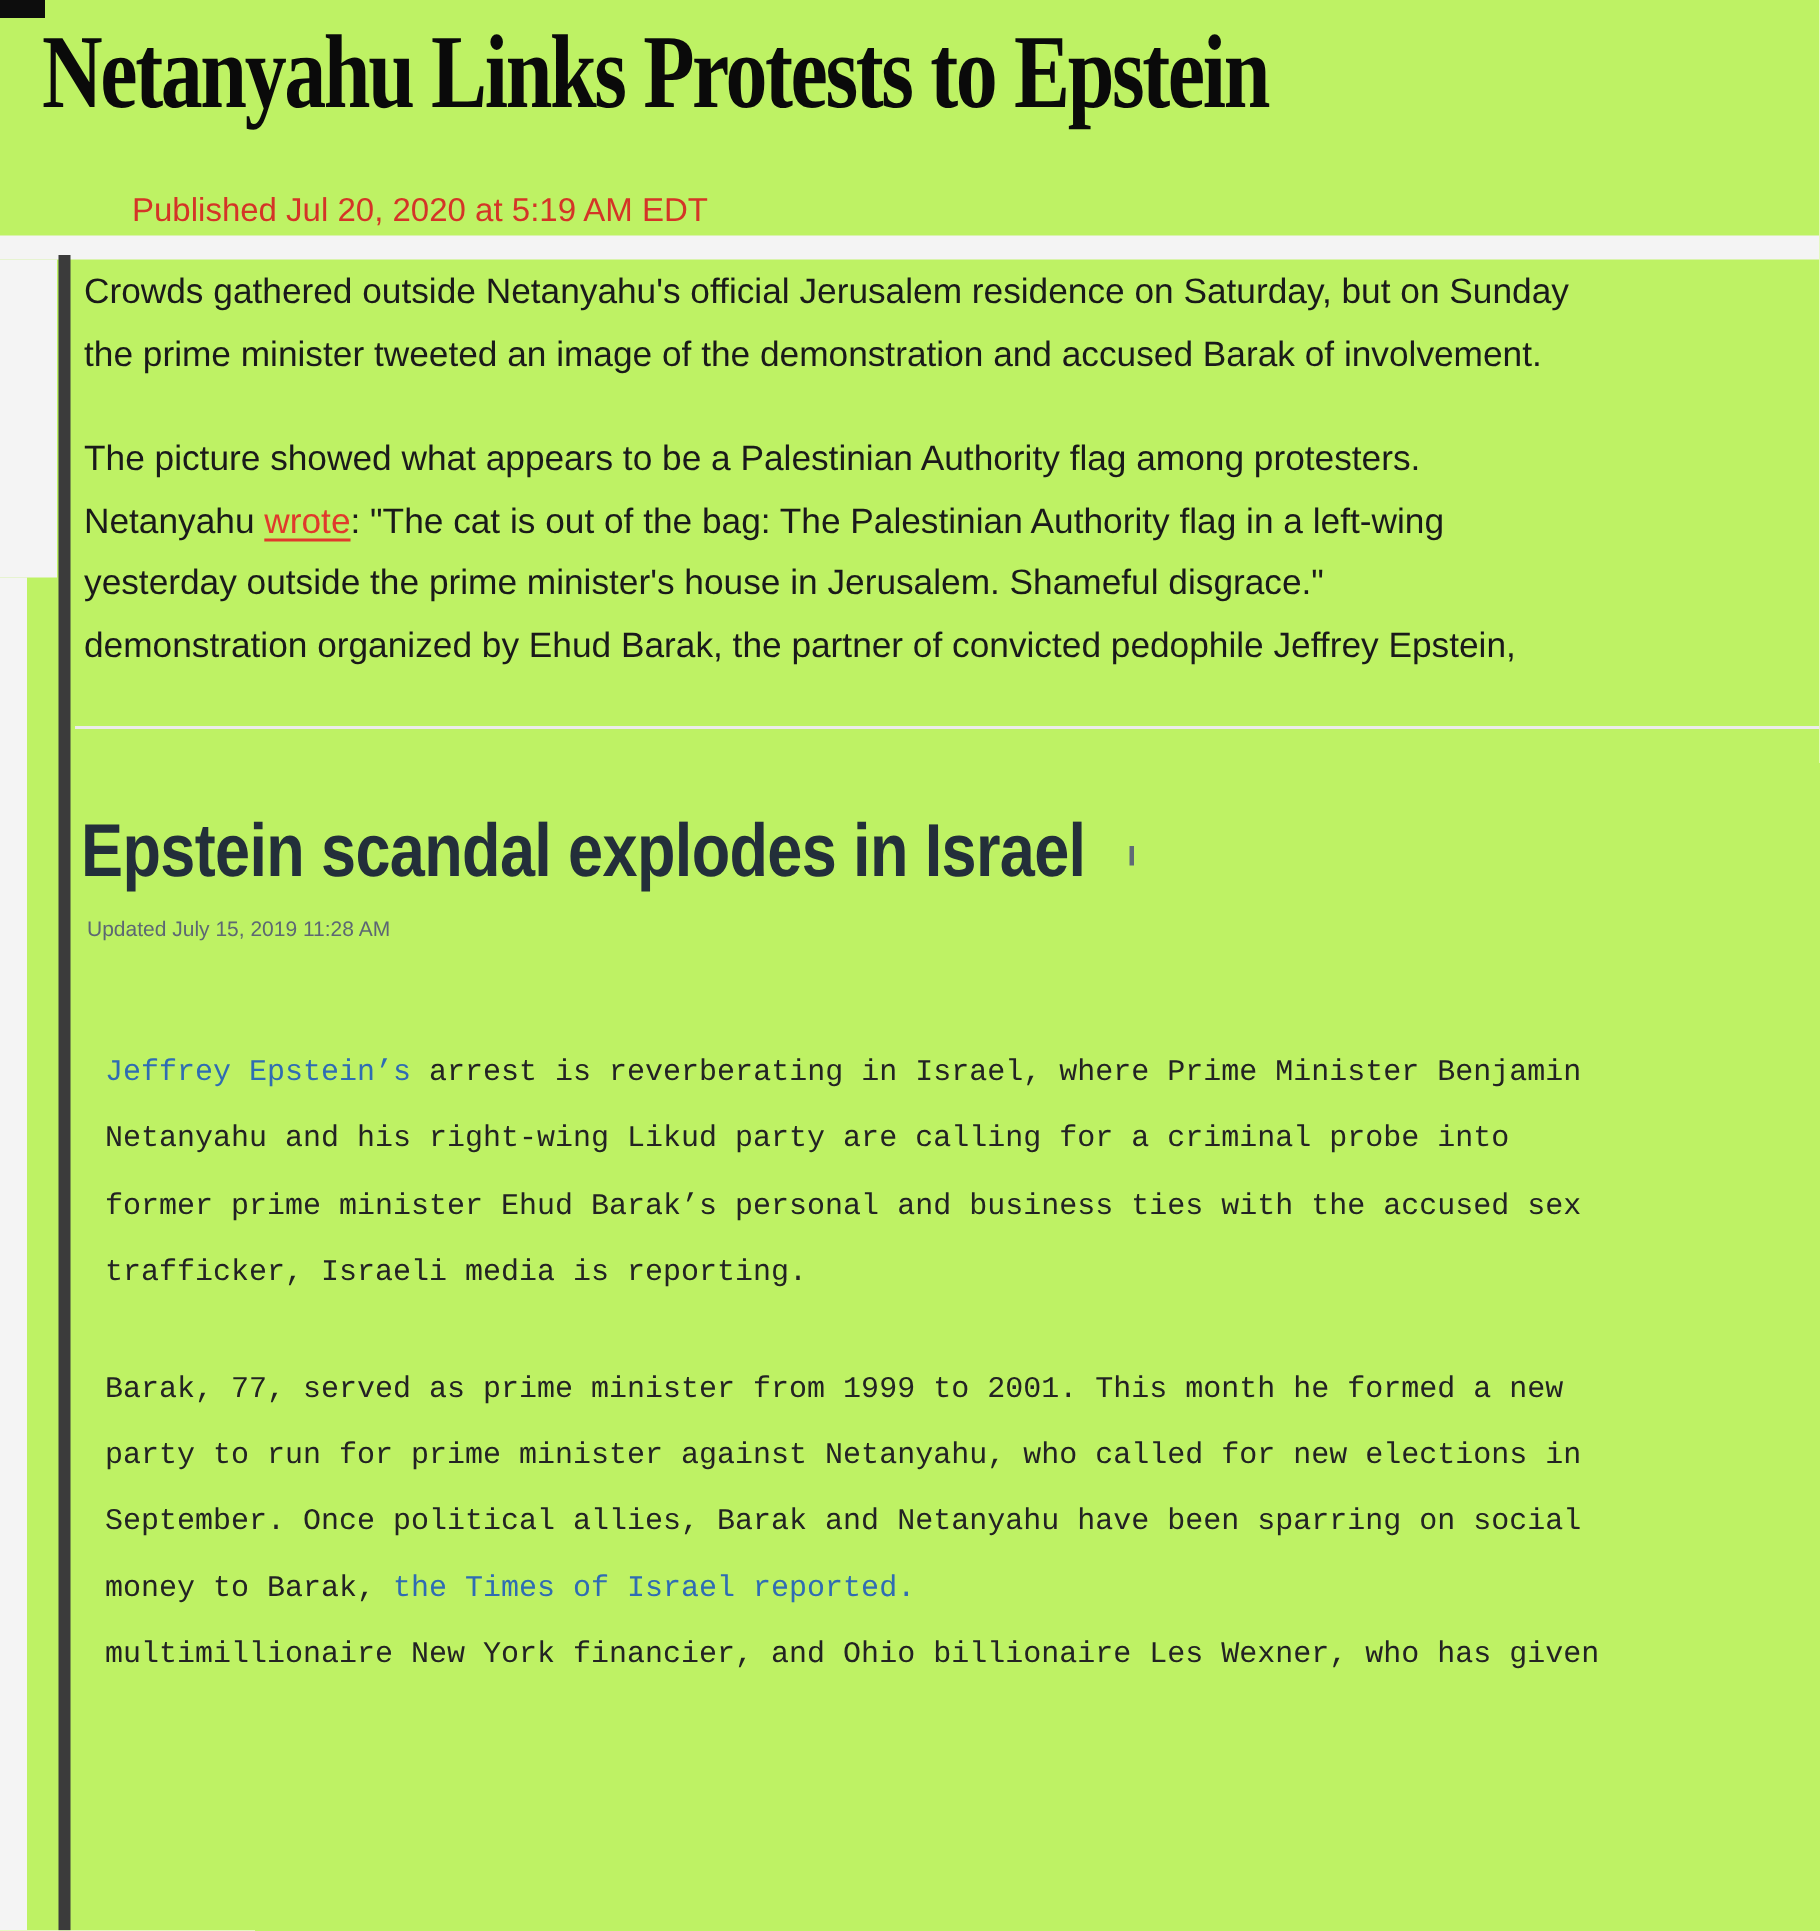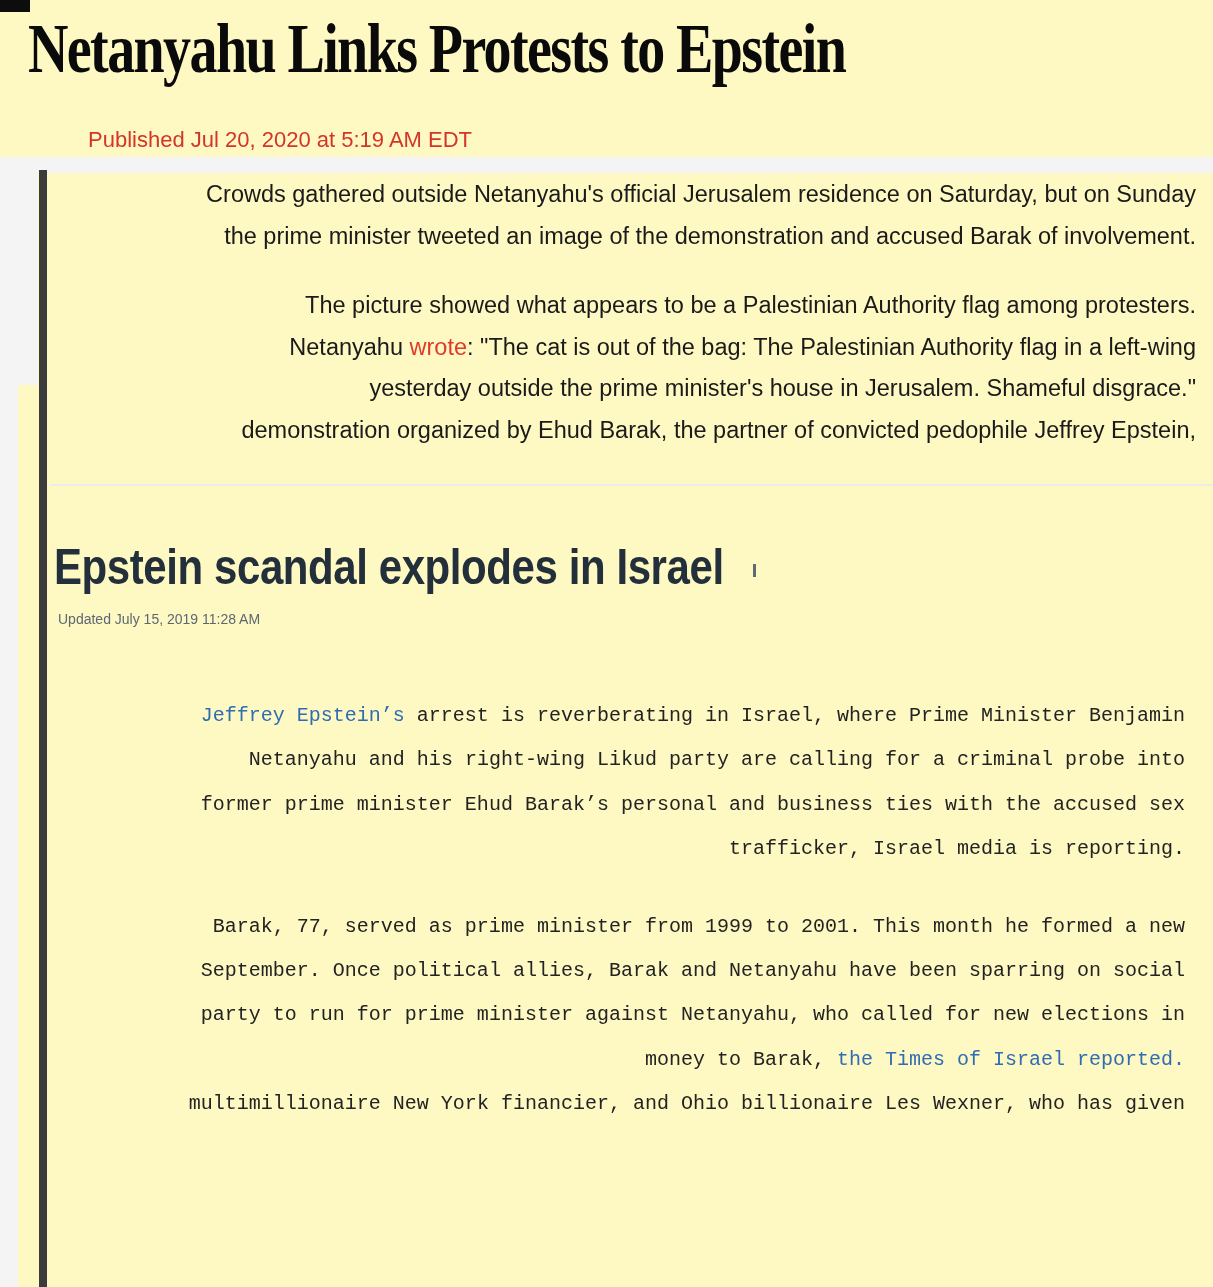--- a/index.html
+++ b/index.html
@@ -1,18 +1,18 @@
 <!DOCTYPE html>
 <html style="--headline: #0a0a0a; --published-red: #d43527; --red-link: #e03a2c; --blue-link: #2f6cb3; --quote-bar: #3b3b3b; --quote-text: #1a1a1a; --serif-text: #232323; --headline2: #232f3a; --updated-gray: #5c6773; --page-gray: #f4f4f4; --divider: #ececec; --corner-mark: #0d0d0d; --tick: #5f6a76;"><head>
 <meta charset="utf-8">
 <style>
   html,body { margin:0; padding:0; background:#ffffff; }
   .page {
-    position:relative; width:1213px; height:1287px; background:#fef9c3;
-    overflow:hidden; font-family:"Liberation Sans", sans-serif;text-align:right;
+    position:relative; width:1213px; height:1287px; background:#bef264;
+    overflow:hidden; font-family:"Liberation Sans", sans-serif;
   }
   .corner-mark { position:absolute; left:0; top:0; width:30px; height:12px;
     background:var(--corner-mark,#0d0d0d); }
   .headline1 { position:absolute; left:28px; top:10px; margin:0;
     font-family:"Liberation Serif", serif; font-weight:700; font-size:70px;
     line-height:78px; color:var(--headline,#0a0a0a); white-space:nowrap; }
   .headline1 .condense { display:inline-block; transform:scaleX(0.80);
     transform-origin:0 50%; letter-spacing:-2px; }
   .published { position:absolute; left:88px; top:126px; font-size:22px;
     line-height:28px; color:var(--published-red,#d43527); }
@@ -36,21 +36,21 @@
     transform-origin:0 50%; letter-spacing:-0.5px; }
   .cursor-tick { position:absolute; left:753px; top:564px; width:3px; height:13px;
     background:var(--tick,#5f6a76); }
   .updated { position:absolute; left:58px; top:606px; font-size:14px;
     line-height:26px; color:var(--updated-gray,#5c6773); }
   .body-text { position:absolute; left:70px; top:694px; width:1115px;
     font-family:Liberation Mono, monospace; font-size:20px; line-height:44.4px;
     color:var(--serif-text,#232323); }
   .body-text .para { margin:0 0 33px 0; }
   .line { white-space:nowrap; }
-  a.red_link { color:var(--red-link,#e03a2c); 
+  a.red_link { color:var(--red-link,#e03a2c); text-decoration:underline;
     text-underline-offset:4px; cursor:pointer; }
   a.blue_link { color:var(--blue-link,#2f6cb3); text-decoration:none; cursor:pointer; }
 </style>
 </head>
 <body>
 
 <div class="page">
   <div class="corner-mark"></div>
 
   <h1 class="headline1"><span class="condense">Netanyahu Links  Protests to Epstein</span></h1>
@@ -80,23 +80,23 @@
   <h2 class="headline2"><span class="condense2">Epstein scandal explodes in Israel</span></h2>
   <div class="cursor-tick"></div>
 
   <div class="updated">Updated July 15, 2019 11:28 AM</div>
 
   <div class="body-text">
       <div class="para">
         <div class="line"><a class="blue_link">Jeffrey Epstein’s</a><span> arrest is reverberating in Israel, where Prime Minister Benjamin</span></div>
         <div class="line"><span>Netanyahu and his right-wing Likud party are calling for a criminal probe into</span></div>
         <div class="line"><span>former prime minister Ehud Barak’s personal and business ties with the accused sex</span></div>
-        <div class="line"><span>trafficker, Israel media is reporting.</span></div>
+        <div class="line"><span>trafficker, Israeli media is reporting.</span></div>
       </div>
       <div class="para">
         <div class="line"><span>Barak, 77, served as prime minister from 1999 to 2001. This month he formed a new</span></div>
+        <div class="line"><span>party to run for prime minister against Netanyahu, who called for new elections in</span></div>
         <div class="line"><span>September. Once political allies, Barak and Netanyahu have been sparring on social</span></div>
-        <div class="line"><span>party to run for prime minister against Netanyahu, who called for new elections in</span></div>
         <div class="line"><span>money to Barak, </span><a class="blue_link">the Times of Israel reported.</a></div>
         <div class="line"><span>multimillionaire New York financier, and Ohio billionaire Les Wexner, who has given</span></div>
       </div>
     </div>
 </div>
 
 </body></html>

